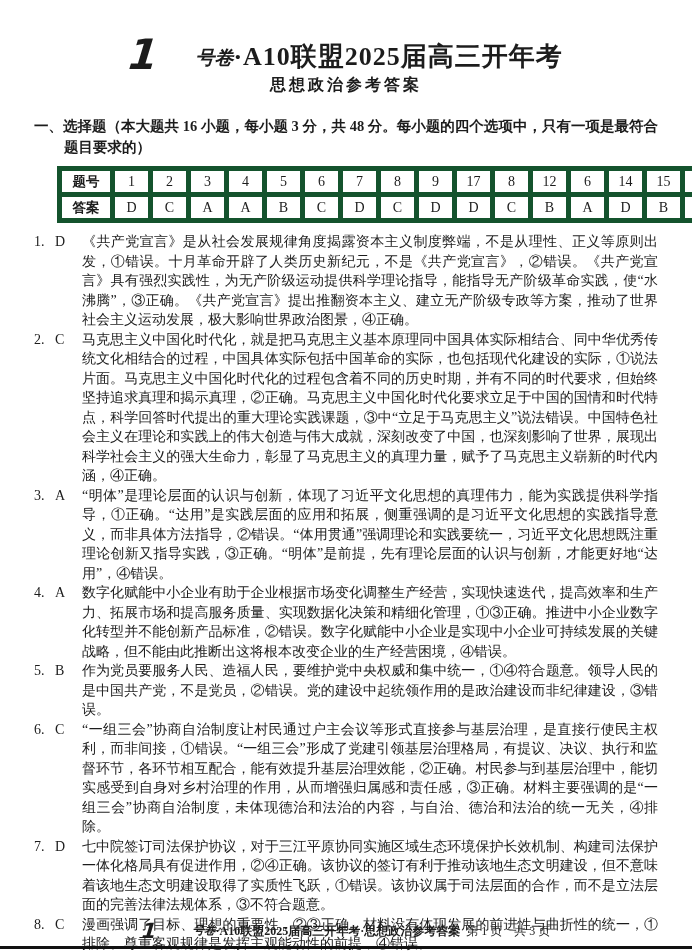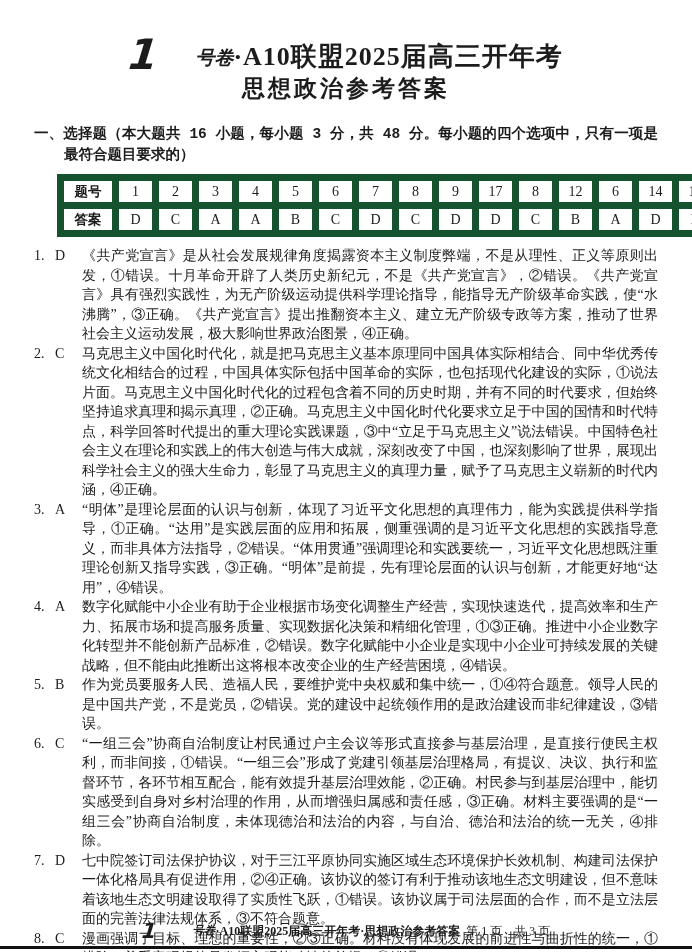--- a/index.html
+++ b/index.html
@@ -46,46 +46,46 @@
   .logo-script {
     font-family: "DejaVu Serif", serif;
     font-style: italic;
     font-weight: bold;
     font-size: 19px;
     letter-spacing: 0;
     vertical-align: 1px;
     margin-left: 35px;
   }
   .subtitle {
-    font-size: 23px;
+    font-size: 16px;
     font-weight: bold;
     letter-spacing: 3px;
     margin-top: 4px;
   }
 
   
   .section-heading {
     margin-top: 22px;
-    font-family: Liberation Mono, monospace;
+    font-family: Liberation Serif, serif;
     font-weight: bold;
     font-size: 14.5px;
     line-height: 21px;
     padding-left: 30px;
     text-indent: -30px;
     text-align: justify;
   }
 
   
   .answer-table {
     border-collapse: collapse;
     margin: 8px 0 0 23px;
     font-size: 14px;
   }
   .answer-table td {
-    border: 7px solid #14532d;
+    border: 5px solid #14532d;
     text-align: center;
     height: 21px;
     padding: 0;
     min-width: 33px;
     font-family: "Liberation Serif", serif;
   }
   .answer-table td.rowhead {
     min-width: 48px;
     font-family: "Liberation Sans", "DejaVu Sans", sans-serif;
     font-weight: bold;

